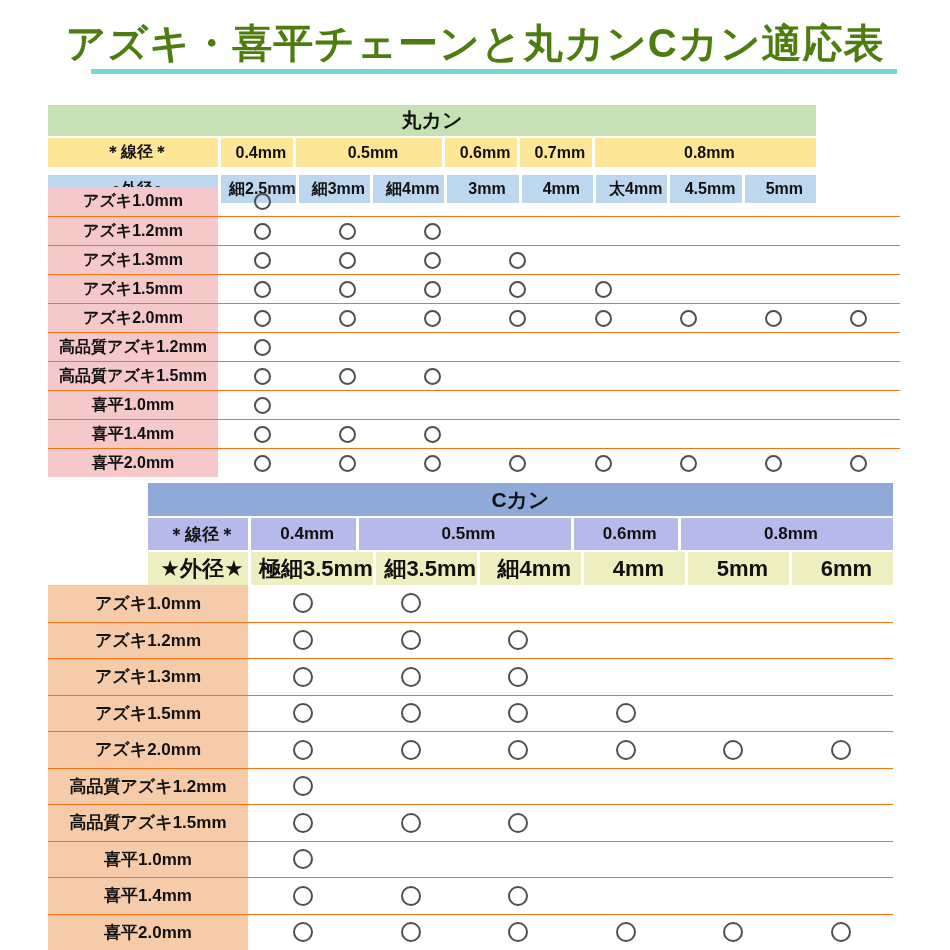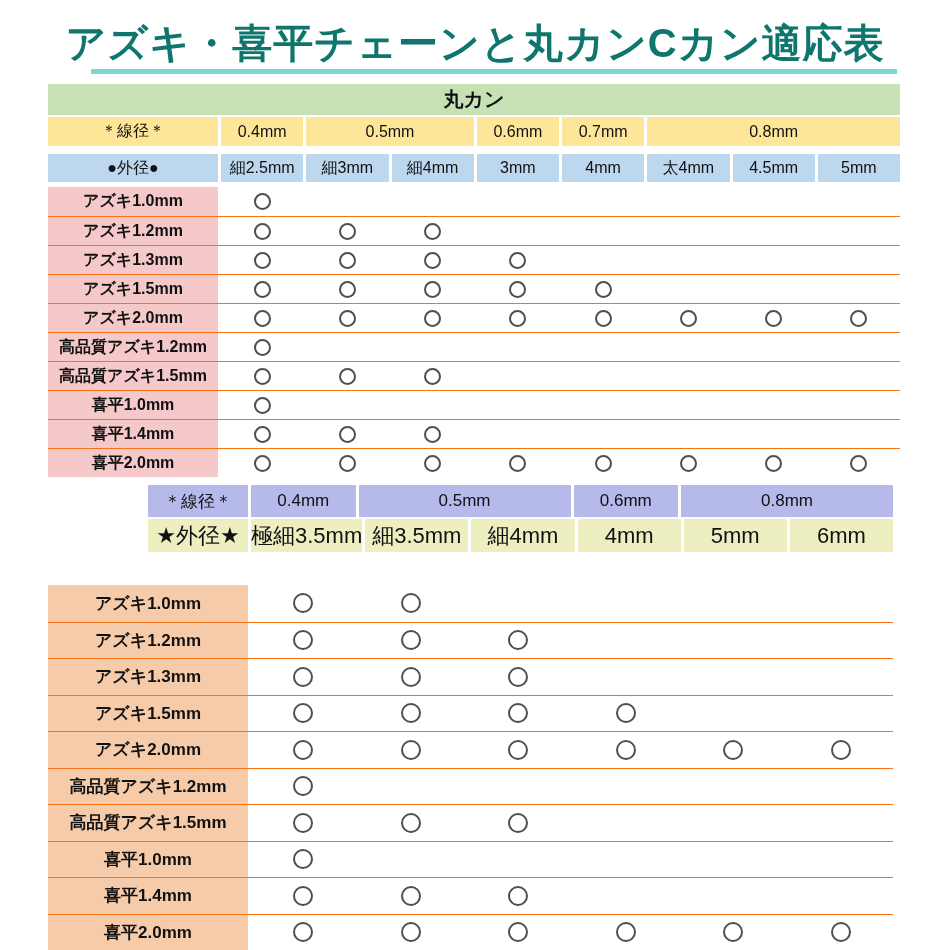--- a/index.html
+++ b/index.html
@@ -6,50 +6,50 @@
   body{
     width:950px;height:950px;position:relative;overflow:hidden;
     background:#ffffff;
     font-family:"Liberation Sans","DejaVu Sans",sans-serif;
     color:#111;
   }
   
   #title{
     position:absolute;left:0;top:16px;width:950px;
     text-align:center;font-size:40px;font-weight:bold;
-    color:#0f766e;letter-spacing:1px;white-space:nowrap;
+    color:#4d7c0f;letter-spacing:1px;white-space:nowrap;
   }
   #title-underline{
     position:absolute;left:91px;top:69px;width:806px;height:5px;
     background:#79d8d3;
   }
   
   .abs{position:absolute;box-sizing:border-box;}
   .bar{
     display:flex;align-items:center;justify-content:center;
     font-weight:bold;font-size:20px;box-sizing:border-box;
   }
   .hdr-row{display:grid;column-gap:3px;box-sizing:border-box;}
   .cell{
     display:flex;align-items:center;justify-content:center;
-    font-weight:normal;white-space:nowrap;box-sizing:border-box;
+    font-weight:bold;white-space:nowrap;box-sizing:border-box;padding-left:8px;
   }
   .body-row{display:grid;column-gap:3px;box-sizing:border-box;}
   .body-row + .body-row{border-top:1px solid #f97316;}
   .label-cell{
     display:flex;align-items:center;justify-content:center;
     font-weight:bold;white-space:nowrap;box-sizing:border-box;
   }
   .mark-cell{display:flex;align-items:center;justify-content:center;}
   .mark{
     display:inline-block;border:2px solid #4f4f4f;border-radius:50%;
     box-sizing:border-box;background:transparent;
   }
   
-  #t1-header{left:48px;top:84px;width:852px;}
+  #t1-header{left:48px;top:105px;width:768px;}
   #t1-header .bar{height:31px;background:#c7e1b5;}
   #t1-header .hdr-row{grid-template-columns:170px repeat(8,1fr);}
   #t1-header .wire{margin-top:2px;}
   #t1-header .wire .cell{height:29px;background:#fee699;font-size:16px;}
   #t1-header .outer{margin-top:8px;border-radius:9px;}
   #t1-header .outer .cell{height:28px;background:#bcd7ee;font-size:16px;}
   #t1-body{left:48px;top:187px;width:852px;}
   #t1-body .body-row{height:29px;grid-template-columns:170px repeat(8,1fr);}
   #t1-body .label-cell{background:#f5c8ca;font-size:16px;}
   #t1-body .mark{width:17px;height:17px;}
@@ -275,20 +275,21 @@
       <div class="mark-cell">
         <span class="mark"></span>
       </div>
       <div class="mark-cell">
         <span class="mark"></span>
       </div>
     </div>
   </div>
 
 <div id="t2-header" class="abs">
+  <div class="bar">Cカン</div>
   <div class="hdr-row wire">
       <div class="cell">＊線径＊</div>
       <div class="cell" style="grid-column: span 1;">0.4mm</div>
       <div class="cell" style="grid-column: span 2;">0.5mm</div>
       <div class="cell" style="grid-column: span 1;">0.6mm</div>
       <div class="cell" style="grid-column: span 2;">0.8mm</div>
     </div>
   <div class="hdr-row outer">
       <div class="cell">★外径★</div>
       <div class="cell">極細3.5mm</div>

